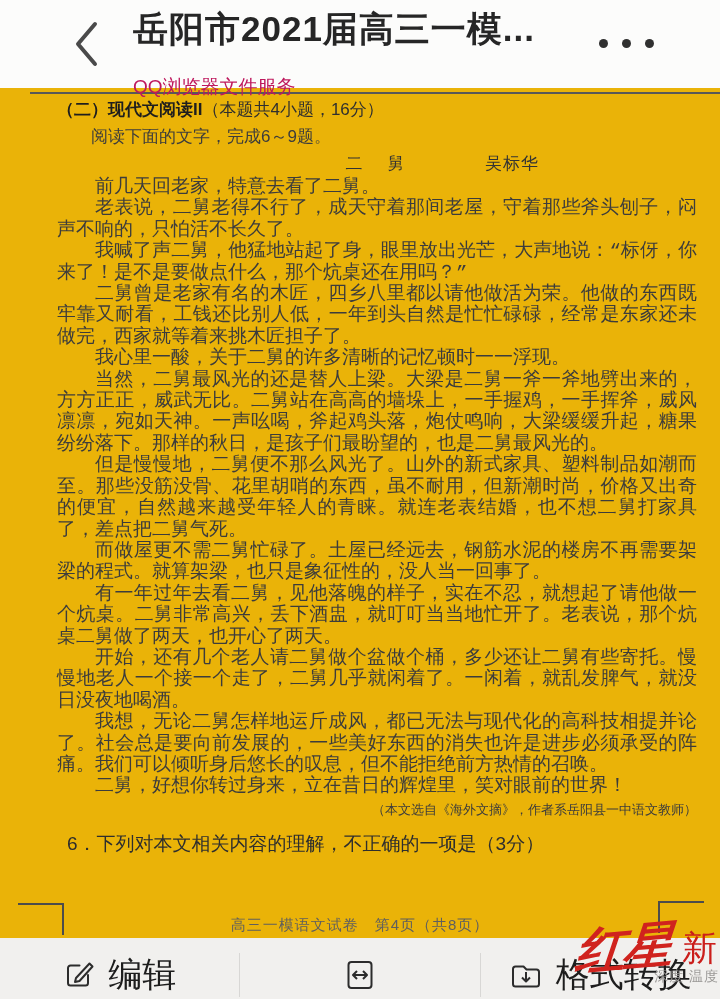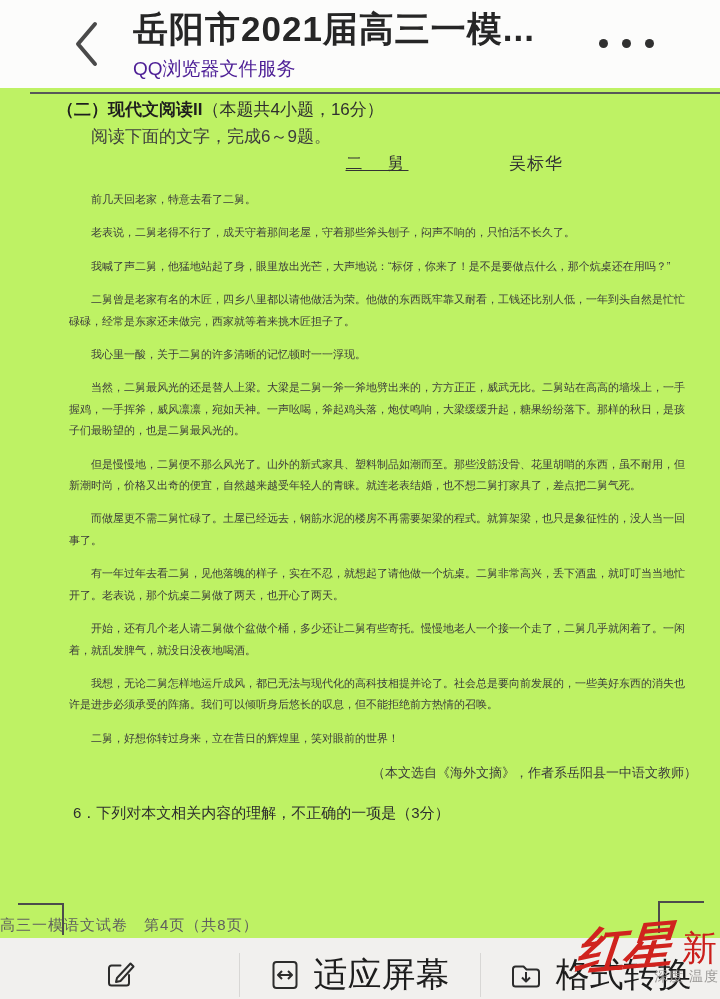--- a/index.html
+++ b/index.html
@@ -6,37 +6,37 @@
   .screen{
     position:relative;width:720px;height:999px;overflow:hidden;
     background:#f7f6f4;font-family:"Liberation Sans",sans-serif;padding-left:40px;
     -webkit-font-smoothing:antialiased;
   }
   
   .header{position:absolute;top:0;left:0;width:720px;height:88px;background:#fcfcfb;z-index:3;}
   .back-btn{position:absolute;left:68px;top:18px;width:40px;height:52px;cursor:pointer;}
   .titles{position:absolute;left:133px;top:6px;}
   .file-title{font-size:35px;font-weight:700;color:#262626;letter-spacing:1px;white-space:nowrap;}
-  .file-subtitle{font-size:19px;color:#4c1d95;margin-top:3px;}
+  .file-subtitle{font-size:19px;color:#be185d;margin-top:21px;}
   .menu-btn{position:absolute;right:66px;top:39px;display:flex;gap:14px;cursor:pointer;}
   .menu-btn i{width:9px;height:9px;border-radius:50%;background:#303030;display:block;}
   
-  .doc{position:absolute;top:88px;left:0;width:720px;height:850px;background:#bef264;color:#3c3c3c;}
+  .doc{position:absolute;top:88px;left:0;width:720px;height:850px;background:#eab308;color:#3c3c3c;}
   .topline{position:absolute;top:4px;left:30px;width:690px;height:2px;background:#585858;}
   .doc-body{position:absolute;left:57px;top:8px;width:640px;text-align:justify;}
   .sec-heading{margin:0;font-size:17px;line-height:27px;color:#2f2f2f;}
   .sec-heading b{font-weight:700;color:#1e1e1e;}
   .instruction{margin:0;font-size:17px;line-height:27px;text-indent:2em;}
-  .essay-line{position:relative;height:27px;line-height:27px;text-align:center;font-size:17px;color:#333;text-decoration:underline;}
+  .essay-line{position:relative;height:27px;line-height:27px;text-align:center;font-size:17px;color:#333;}
   .essay-title{letter-spacing:4px;}
-  .essay-author{position:absolute;left:428px;letter-spacing:1px;margin-left:24px;}
-  .para{margin:12px;font-size:11px;line-height:21.4px;text-indent:2em;}
+  .essay-author{position:absolute;left:428px;letter-spacing:1px;}
+  .para{margin:0;font-size:19px;line-height:21.4px;text-indent:2em;font-family:Liberation Mono, monospace;}
   .attribution{margin:0;font-size:13px;line-height:23px;text-align:right;}
-  .question{margin:16px;font-size:15px;line-height:25px;color:#2e2e2e;}
-  .page-footer{position:absolute;left:0;top:828px;width:720px;text-align:left;
+  .question{margin:10px;font-size:19px;line-height:25px;color:#2e2e2e;}
+  .page-footer{position:absolute;left:0;top:828px;width:720px;text-align:center;
     font-size:15px;color:#5f5f5f;letter-spacing:1px;}
   .mark{position:absolute;width:44px;height:30px;}
   .mark-left{left:18px;top:815px;border-top:2px solid #4c4c4c;border-right:2px solid #4c4c4c;}
   .mark-right{left:658px;top:813px;border-top:2px solid #4c4c4c;border-left:2px solid #4c4c4c;}
   
   .toolbar{position:absolute;left:0;bottom:-12px;width:720px;height:73px;background:#f1f0ee;
     display:flex;align-items:center;z-index:2;}
   .tool-item{flex:1;display:flex;align-items:center;justify-content:center;gap:13px;
     font-size:34px;color:#1d1d1d;cursor:pointer;white-space:nowrap;}
   .tool-item svg{display:block;}
@@ -101,30 +101,30 @@
     <div class="mark mark-right"></div>
     <div class="page-footer">高三一模语文试卷　第4页（共8页）</div>
   </div>
 
   <div class="toolbar">
     <div class="tool-item">
       <svg width="32" height="32" viewBox="0 0 32 32">
         <path d="M25 16 v8 a2.5 2.5 0 0 1 -2.5 2.5 h-15 a2.5 2.5 0 0 1 -2.5 -2.5 v-15 a2.5 2.5 0 0 1 2.5 -2.5 h9" fill="none" stroke="#2c2c2c" stroke-width="2" stroke-linecap="round"></path>
         <path d="M13 19 L26.5 4.5 l3 3 L16.5 22 l-4.5 1 z" fill="none" stroke="#2c2c2c" stroke-width="2" stroke-linejoin="round"></path>
       </svg>
+      <span>编辑</span>
     </div>
     <div class="tool-divider"></div>
     <div class="tool-item">
       <svg width="30" height="32" viewBox="0 0 30 32">
         <rect x="3.5" y="3" width="23" height="26" rx="3" fill="none" stroke="#2c2c2c" stroke-width="2"></rect>
         <line x1="9" y1="16" x2="21" y2="16" stroke="#2c2c2c" stroke-width="2"></line>
         <polyline points="12,12 8,16 12,20" fill="none" stroke="#2c2c2c" stroke-width="2" stroke-linejoin="round"></polyline>
         <polyline points="18,12 22,16 18,20" fill="none" stroke="#2c2c2c" stroke-width="2" stroke-linejoin="round"></polyline>
       </svg>
-      <span>适应屏幕</span>
     </div>
     <div class="tool-divider"></div>
     <div class="tool-item">
       <svg width="34" height="32" viewBox="0 0 34 32">
         <path d="M4 10 a2.5 2.5 0 0 1 2.5 -2.5 h8 l3 3 h10 a2.5 2.5 0 0 1 2.5 2.5 v12 a2.5 2.5 0 0 1 -2.5 2.5 h-21 a2.5 2.5 0 0 1 -2.5 -2.5 z" fill="none" stroke="#2c2c2c" stroke-width="2" stroke-linejoin="round"></path>
         <line x1="17" y1="13" x2="17" y2="22" stroke="#2c2c2c" stroke-width="2"></line>
         <polyline points="13,18.5 17,22.5 21,18.5" fill="none" stroke="#2c2c2c" stroke-width="2" stroke-linejoin="round"></polyline>
       </svg>
       <span>格式转换</span>
     </div>

